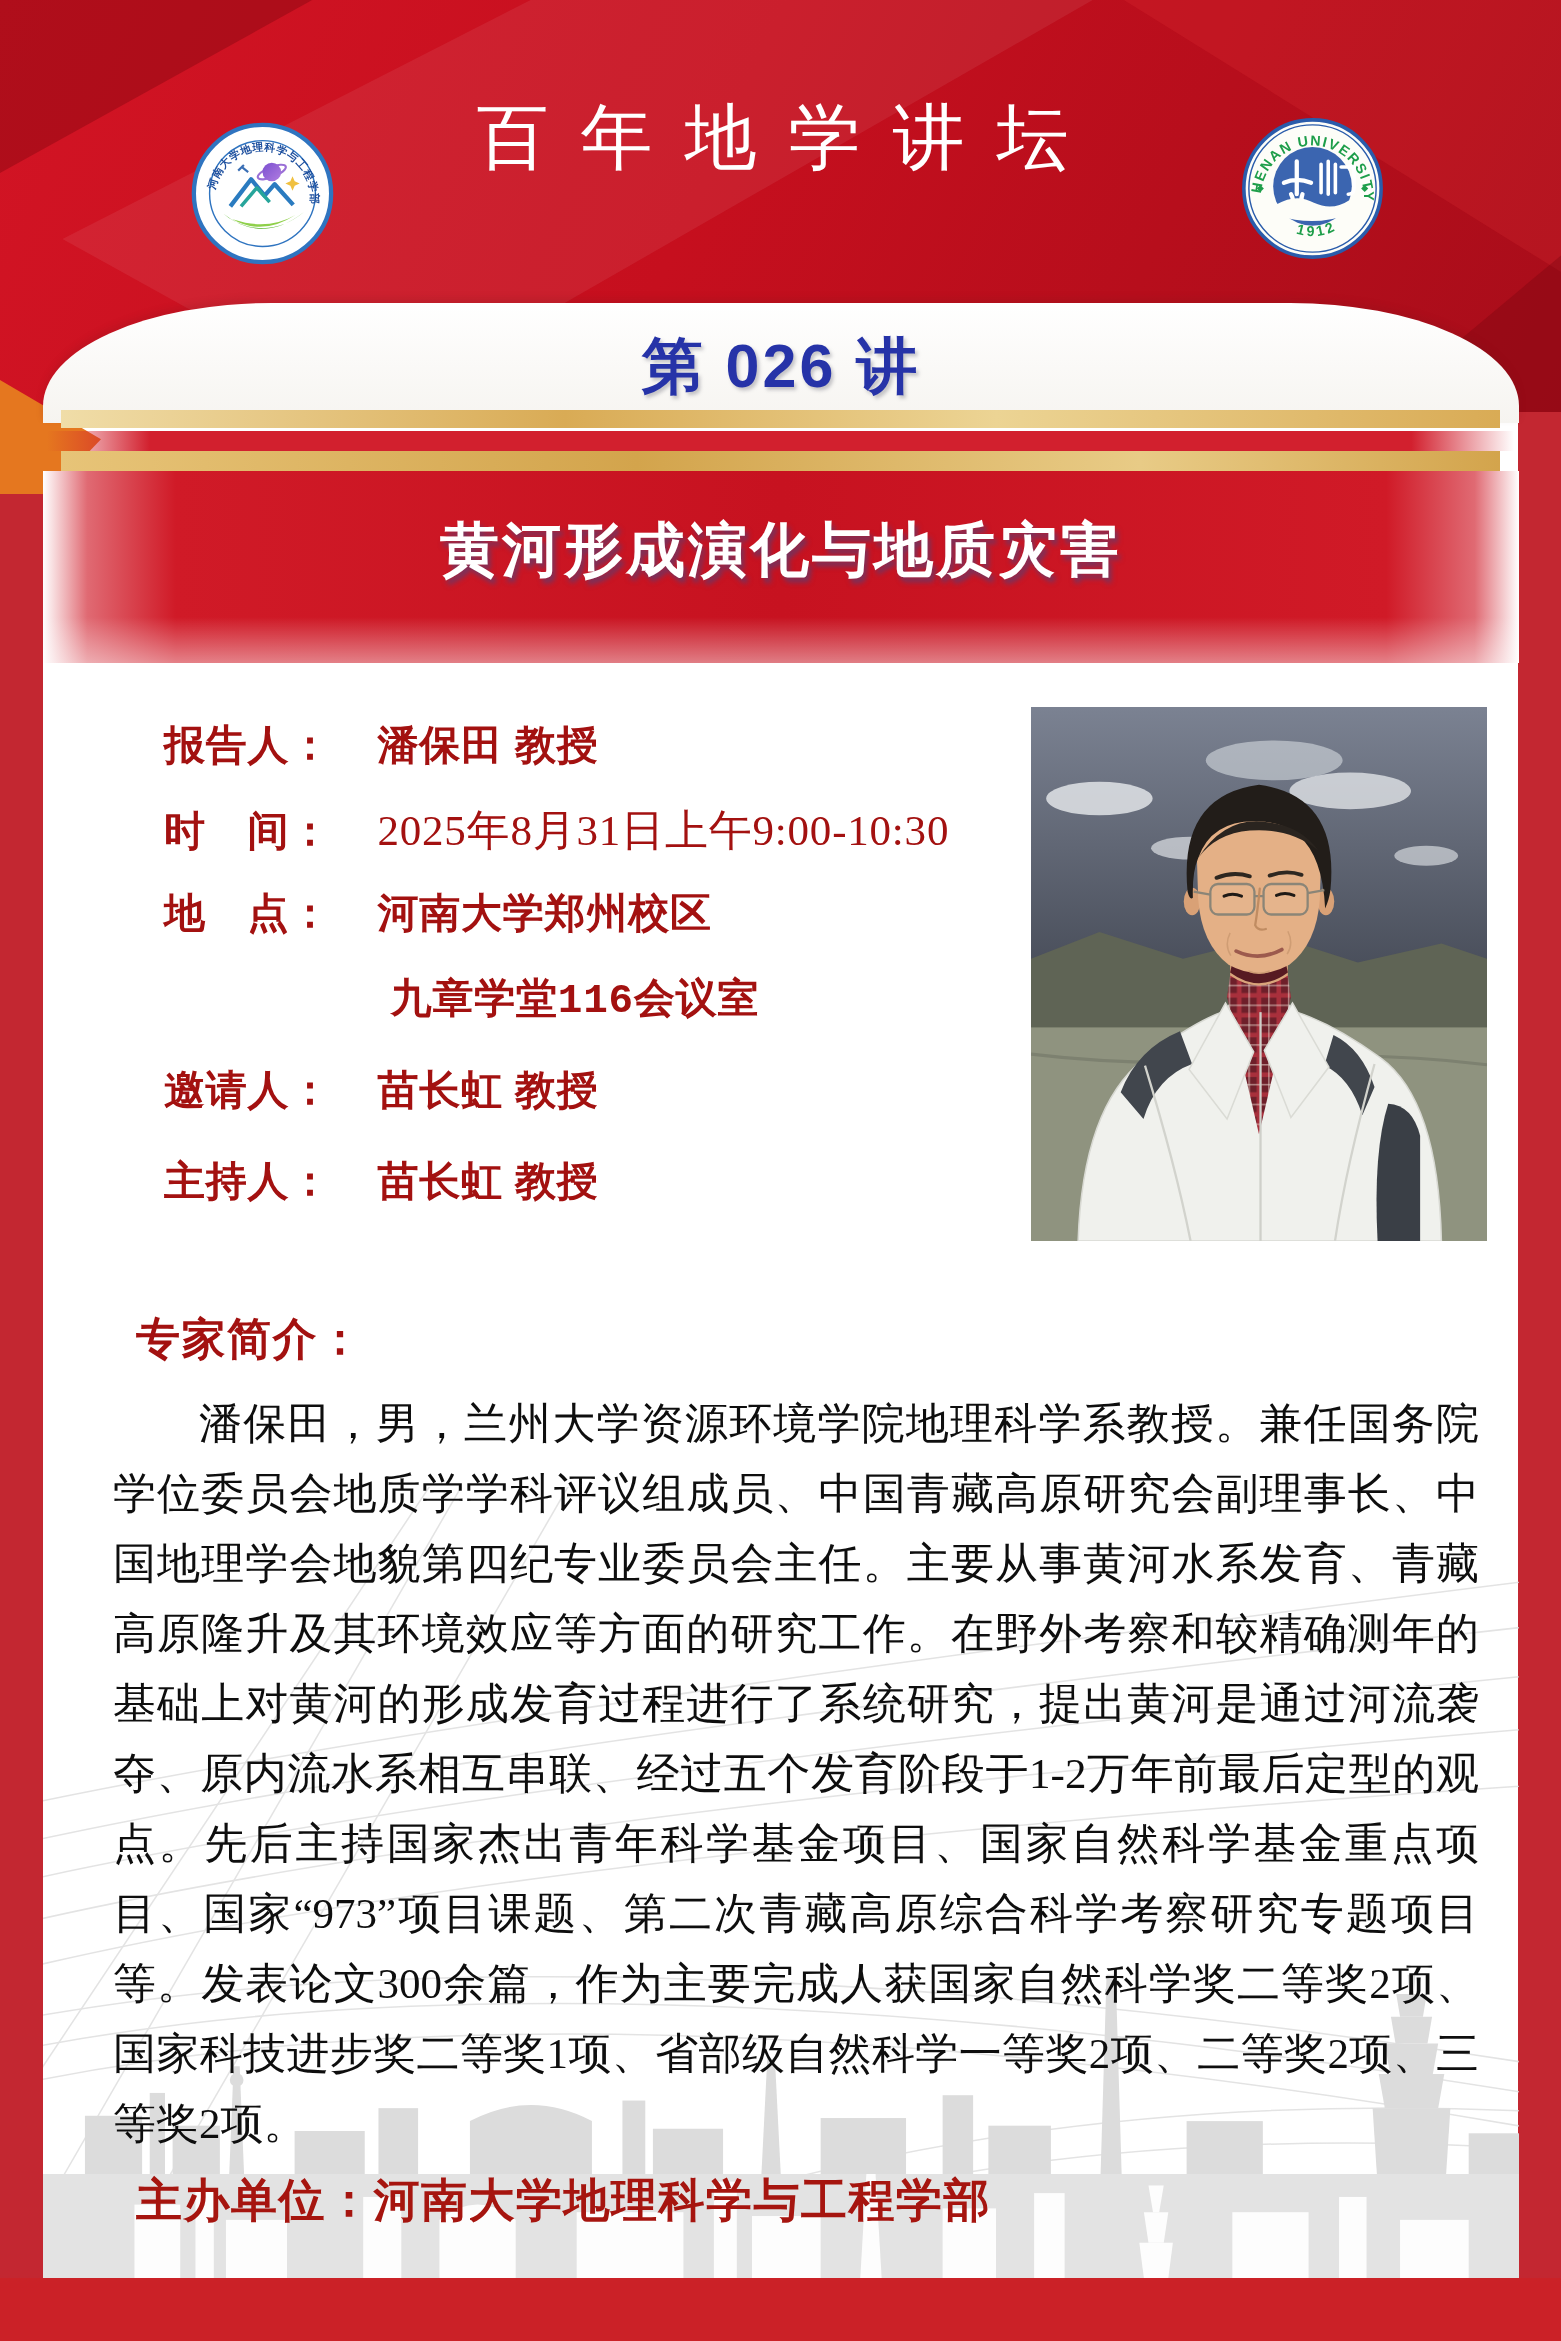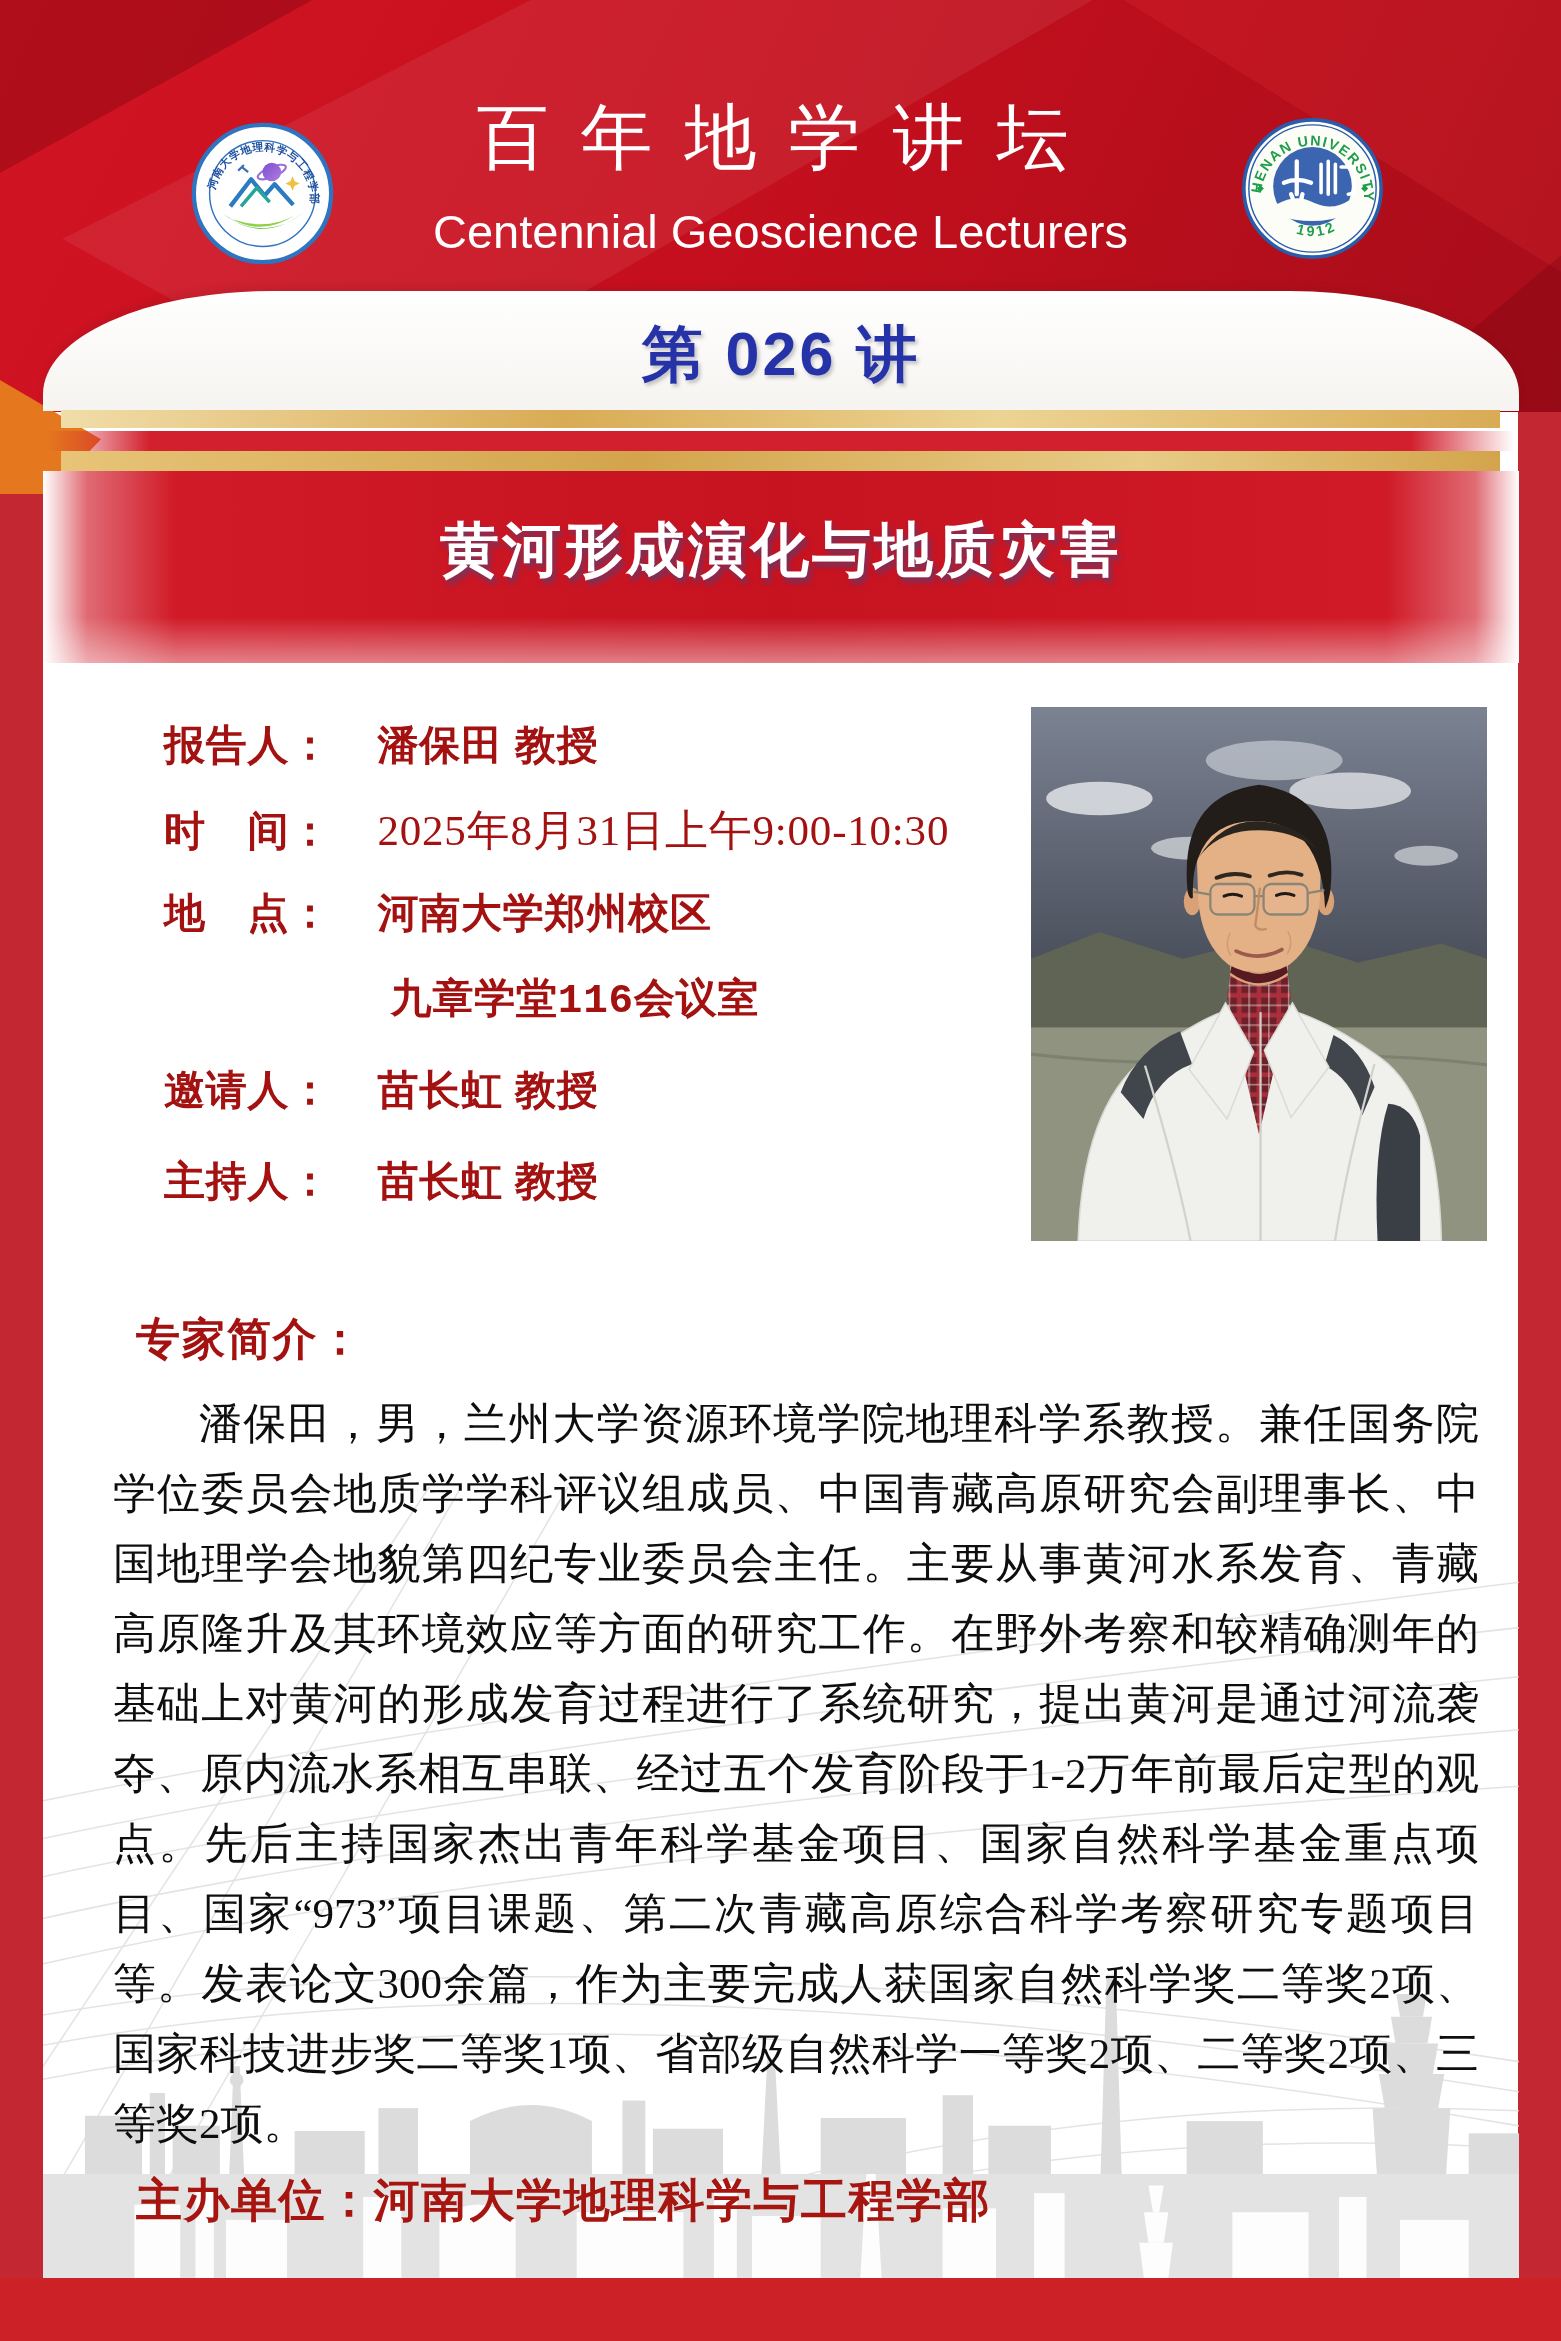--- a/index.html
+++ b/index.html
@@ -23,21 +23,21 @@
   .orange-wedge{position:absolute;left:0;top:380px;width:101px;height:114px;background:#e5771f;
                 clip-path:polygon(0 0,100% 52%,48% 100%,0 100%);z-index:3;}
   .title-cn{position:absolute;left:0;top:90px;width:1561px;text-align:center;color:#ffffff;
             font-size:72px;font-weight:400;letter-spacing:32px;padding-left:16px;box-sizing:border-box;}
   .title-en{position:absolute;left:0;top:204px;width:1561px;text-align:center;color:#ffffff;
             font-size:47px;font-weight:500;}
   .logo{position:absolute;width:143px;height:143px;}
   .logo.left{left:191px;top:122px;}
   .logo.right{left:1241px;top:117px;}
   
-  .white-band{position:absolute;left:43px;top:291px;width:1476px;height:120px;z-index:3;
+  .white-band{position:absolute;left:43px;top:303px;width:1476px;height:120px;z-index:3;
               background:linear-gradient(180deg,#ffffff 0%,#f6f4f0 100%);
               border-radius:229px 229px 0 0 / 103px 103px 0 0;
               box-shadow:0 -4.6px 7.6px rgba(120,20,30,.18);}
   .lecture-no{position:absolute;left:0;top:23px;width:100%;text-align:center;
               color:#2633a8;font-size:61px;font-weight:800;letter-spacing:3px;
               text-shadow:2.3px 3px 3.8px rgba(130,130,140,.45);}
   
   .stripe{position:absolute;z-index:3;}
   .gold-1{left:61px;right:61px;top:410px;height:18.3px;
           background:linear-gradient(90deg,#f0dda8 0%,#d9ab55 35%,#ecd494 65%,#d9ab55 100%);}
@@ -135,21 +135,20 @@
         <path d="M22,100 l5,-5 5,5 -5,5 Z" fill="#1e9e4a"></path>
         <path d="M168,100 l5,-5 5,5 -5,5 Z" fill="#1e9e4a"></path>
         <circle cx="100" cy="97" r="55" fill="#3b65b0"></circle>
         <path d="M78,62 v46 M60,92 q18,-8 38,0 M70,108 q8,14 -10,22 M86,108 q-6,16 12,24" stroke="#ffffff" stroke-width="6" fill="none" stroke-linecap="round"></path>
         <path d="M112,66 v40 M122,62 v46 M132,66 v40 M140,70 h18 v30 q0,8 -8,8" stroke="#ffffff" stroke-width="5" fill="none" stroke-linecap="round"></path>
         <path d="M50,122 Q78,106 102,120 Q128,132 152,116 L152,136 Q102,154 52,138 Z" fill="#fdfdf8"></path>
       </svg>
     </div>
 
     <div class="title-cn">百年地学讲坛</div>
-    <div class="title-en">Centennial Geoscience Lecturers</div>
   </div>
 
   <div class="orange-wedge"></div>
 
   <div class="white-band">
     <div class="lecture-no">第 026 讲</div>
   </div>
 
   <div class="stripe gold-1"></div>
   <div class="stripe red-thin"></div>

